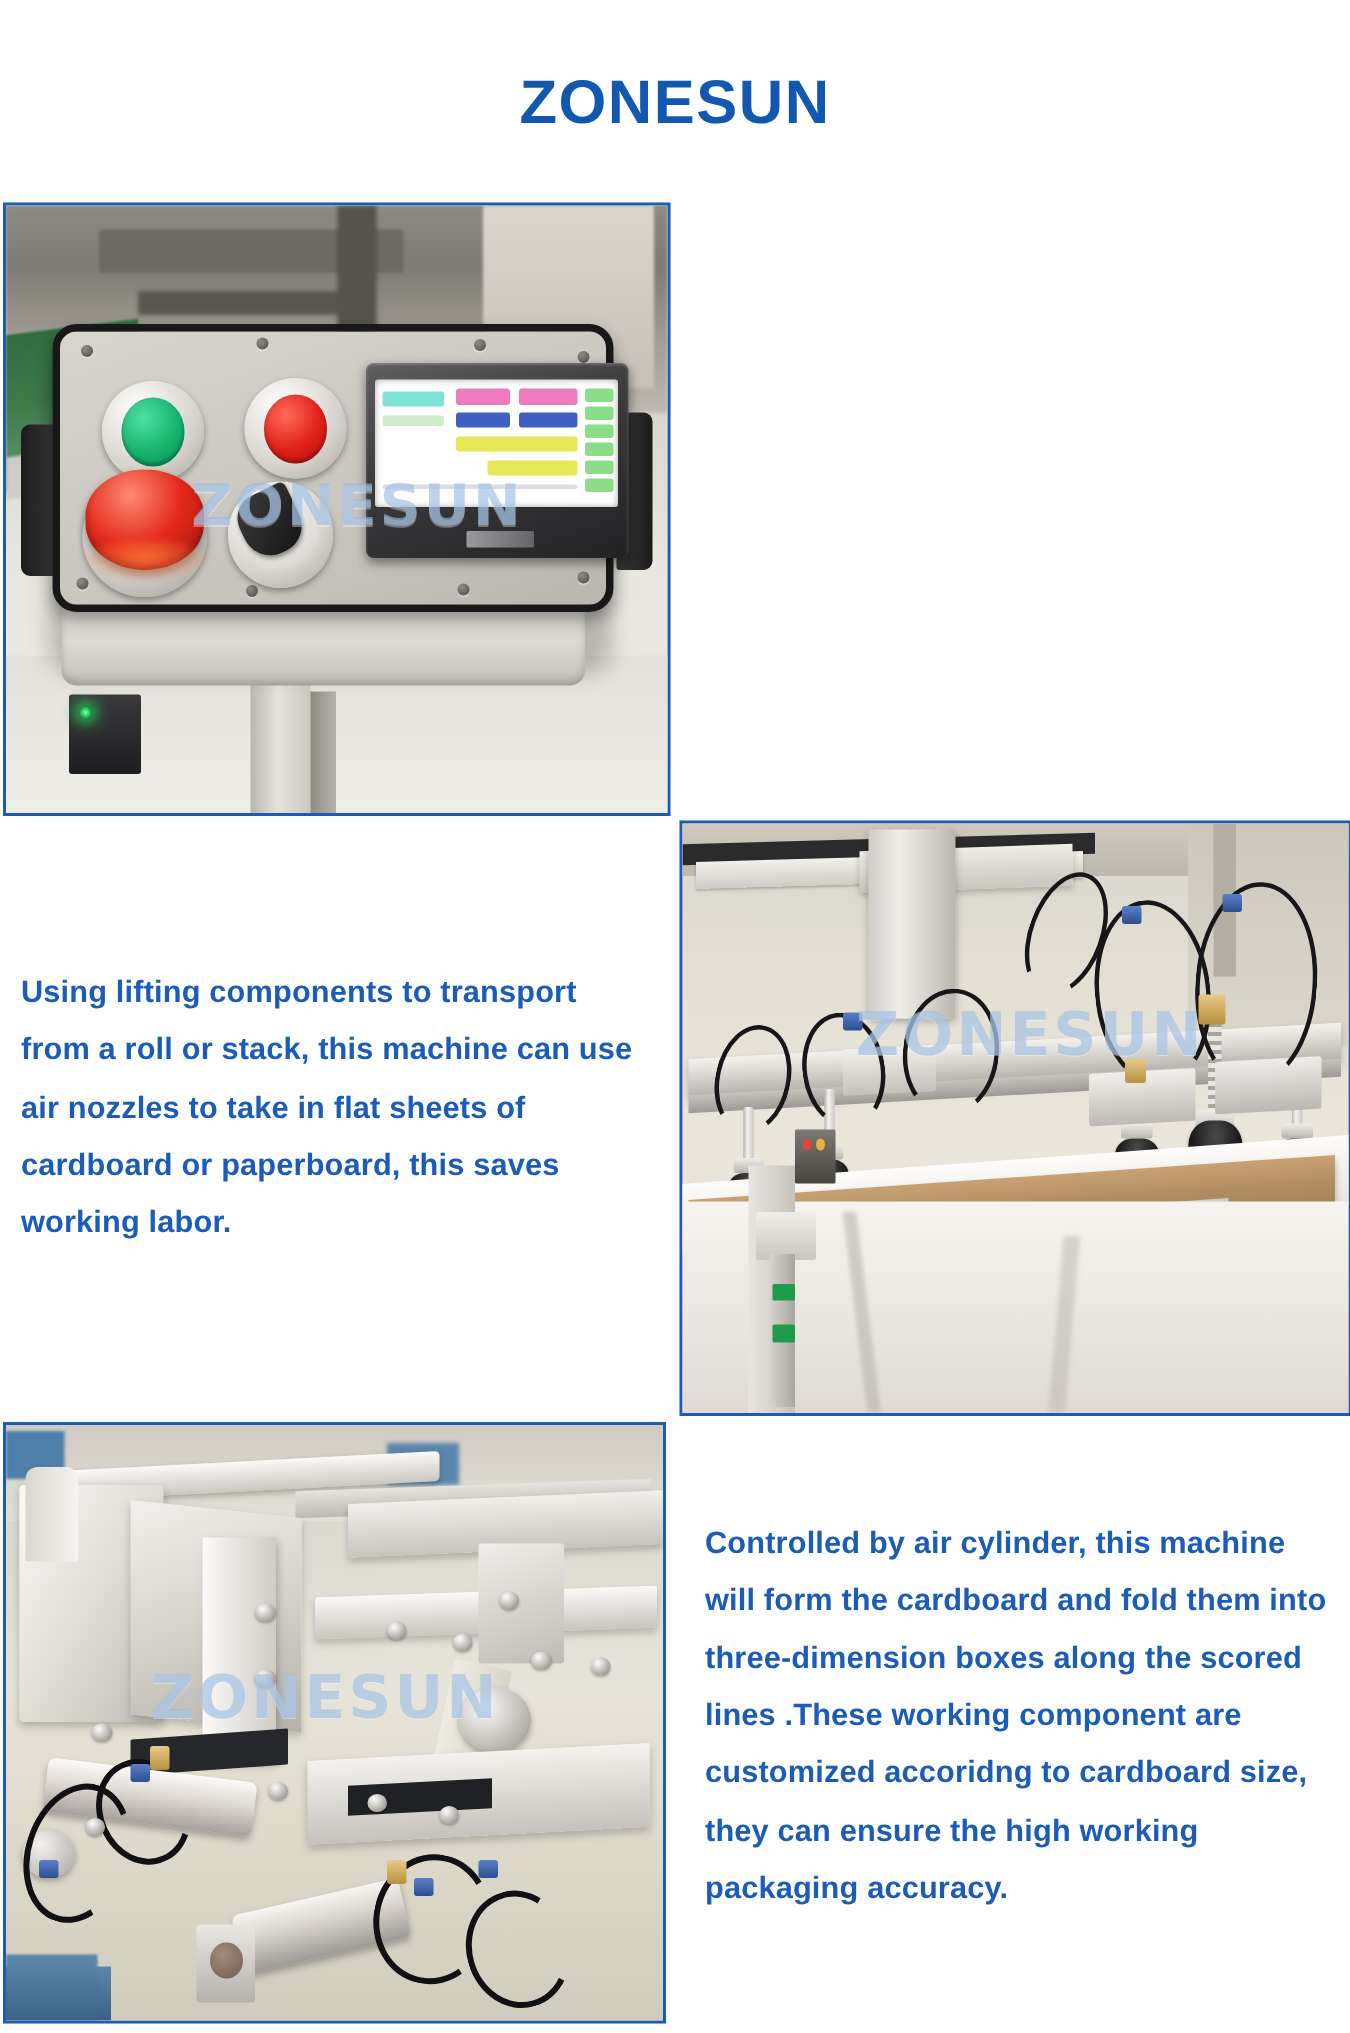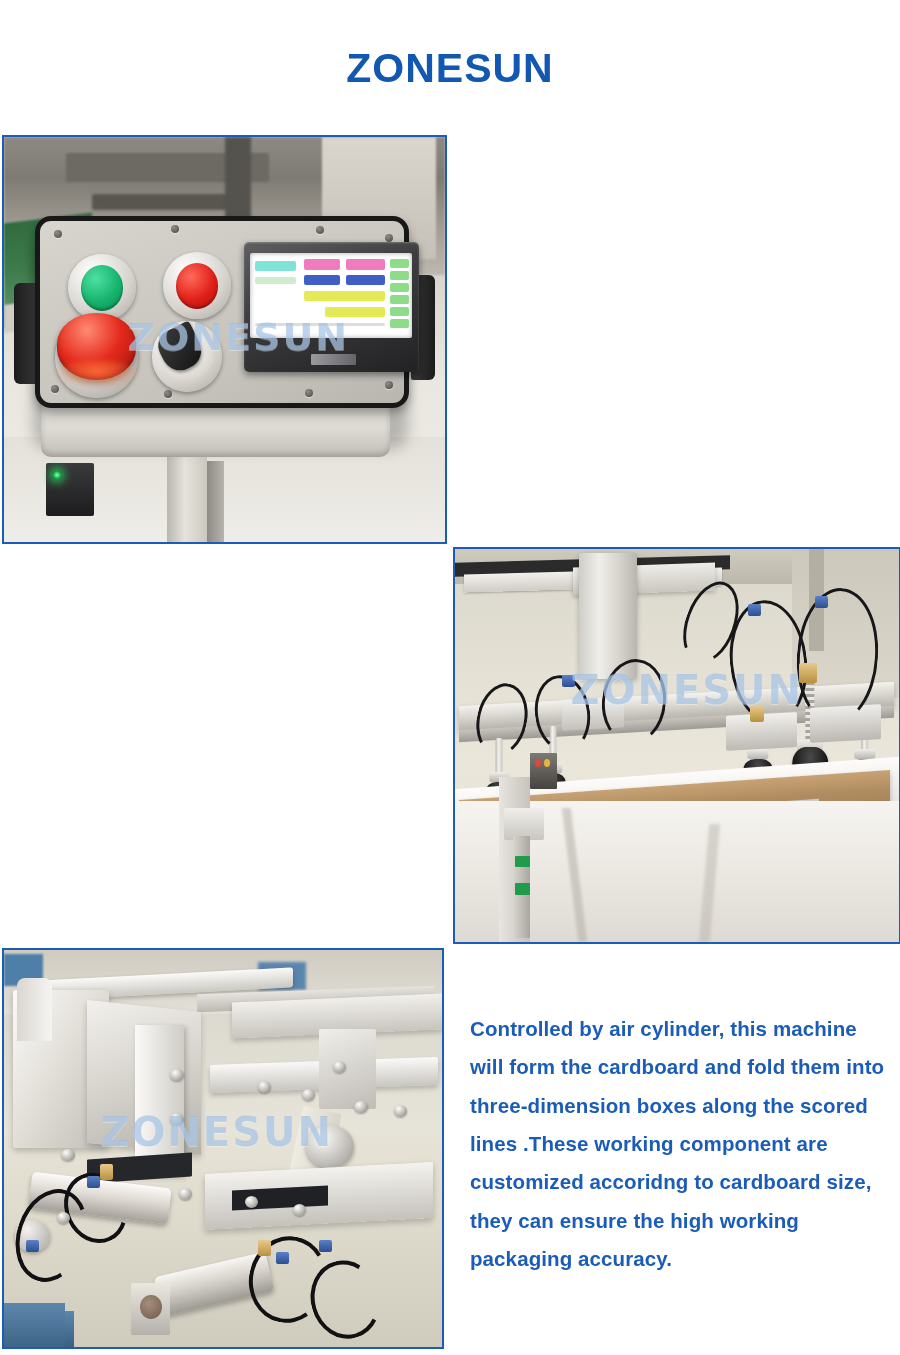--- a/index.html
+++ b/index.html
@@ -345,20 +345,21 @@
       </div>
 
       <div class="ledBox"></div>
       <div class="led"></div>
 
       <div class="wm">ZONESUN</div>
     </div>
   </div>
 
 
+  <div class="para" id="text2" style="left:14px;top:643px;width:420px;">Using lifting components to transport from a roll or stack, this machine can use air nozzles to take in flat sheets of cardboard or paperboard, this saves working labor.</div>
 
   <div class="frame" id="panel2">
     <div class="photo" id="p2">
       <div class="bg"></div>
       <div class="ceil"></div>
       <div class="ceilBeam"></div>
       <div class="ceilRail"></div>
       <div class="wallR"></div>
       <div class="wallPostR"></div>
       <div class="gantryPlate"></div>

